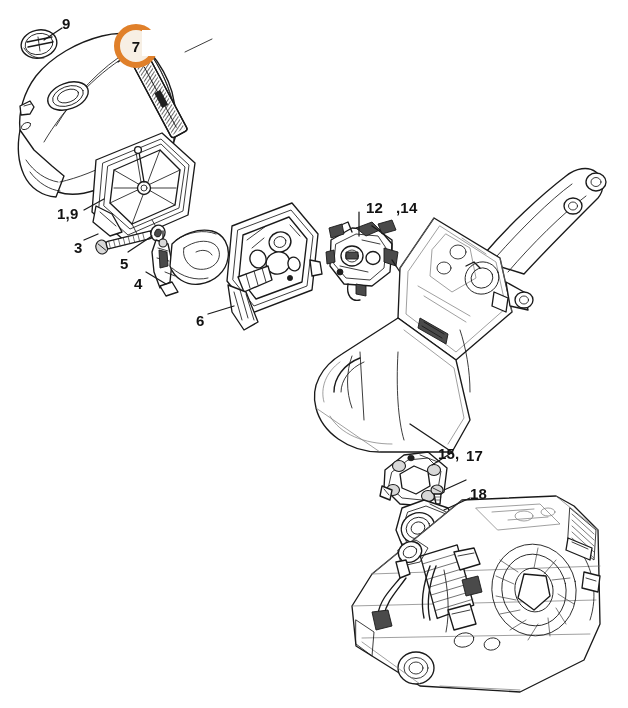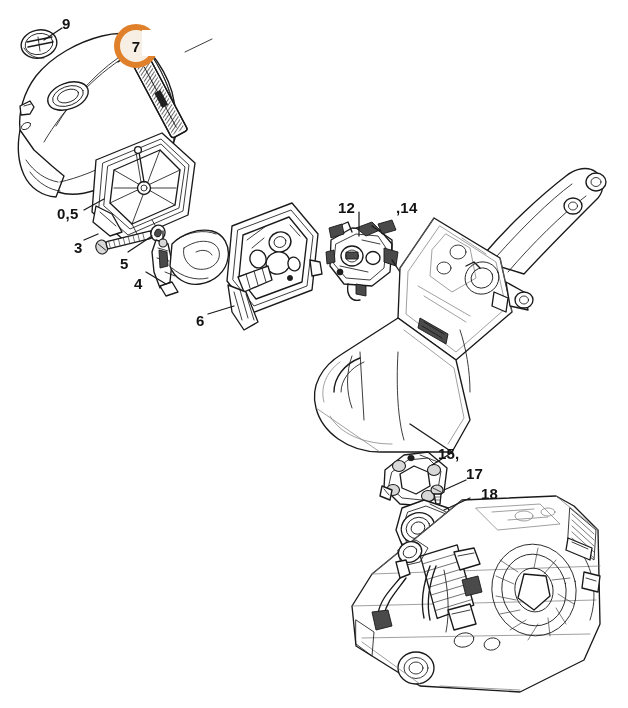--- a/index.html
+++ b/index.html
@@ -441,33 +441,33 @@
   </svg>
 
   <div class="hl-ring" style="left:114px; top:24px; width:44px; height:44px;
               border:6px solid #e0802a; background:#f7efe4;">
     <span class="ring-label">7</span>
   </div>
   <div class="hl-mask" style="left:142px; top:30px; width:22px; height:26px;"></div>
 
   <div class="callout" style="left:62px;  top:16px;">9</div>
 
-  <div class="callout" style="left:57px;  top:206px;">0,5</div>
+  <div class="callout" style="left:57px;  top:206px;">1,9</div>
 
   <div class="callout" style="left:74px;  top:240px;">3</div>
 
   <div class="callout" style="left:120px; top:256px;">5</div>
 
   <div class="callout" style="left:134px; top:276px;">4</div>
 
   <div class="callout" style="left:196px; top:313px;">6</div>
 
-  <div class="callout" style="left:338px; top:200px;text-align:right;">12</div>
+  <div class="callout" style="left:366px; top:200px;text-align:right;">12</div>
 
   <div class="callout" style="left:396px; top:200px;">,14</div>
 
   <div class="callout" style="left:438px; top:446px;">15,</div>
 
-  <div class="callout" style="left:466px; top:466px;">17</div>
-
-  <div class="callout" style="left:481px; top:486px;">18</div>
+  <div class="callout" style="left:466px; top:448px;">17</div>
+
+  <div class="callout" style="left:470px; top:486px;">18</div>
 
 </div>
 
 </body></html>

